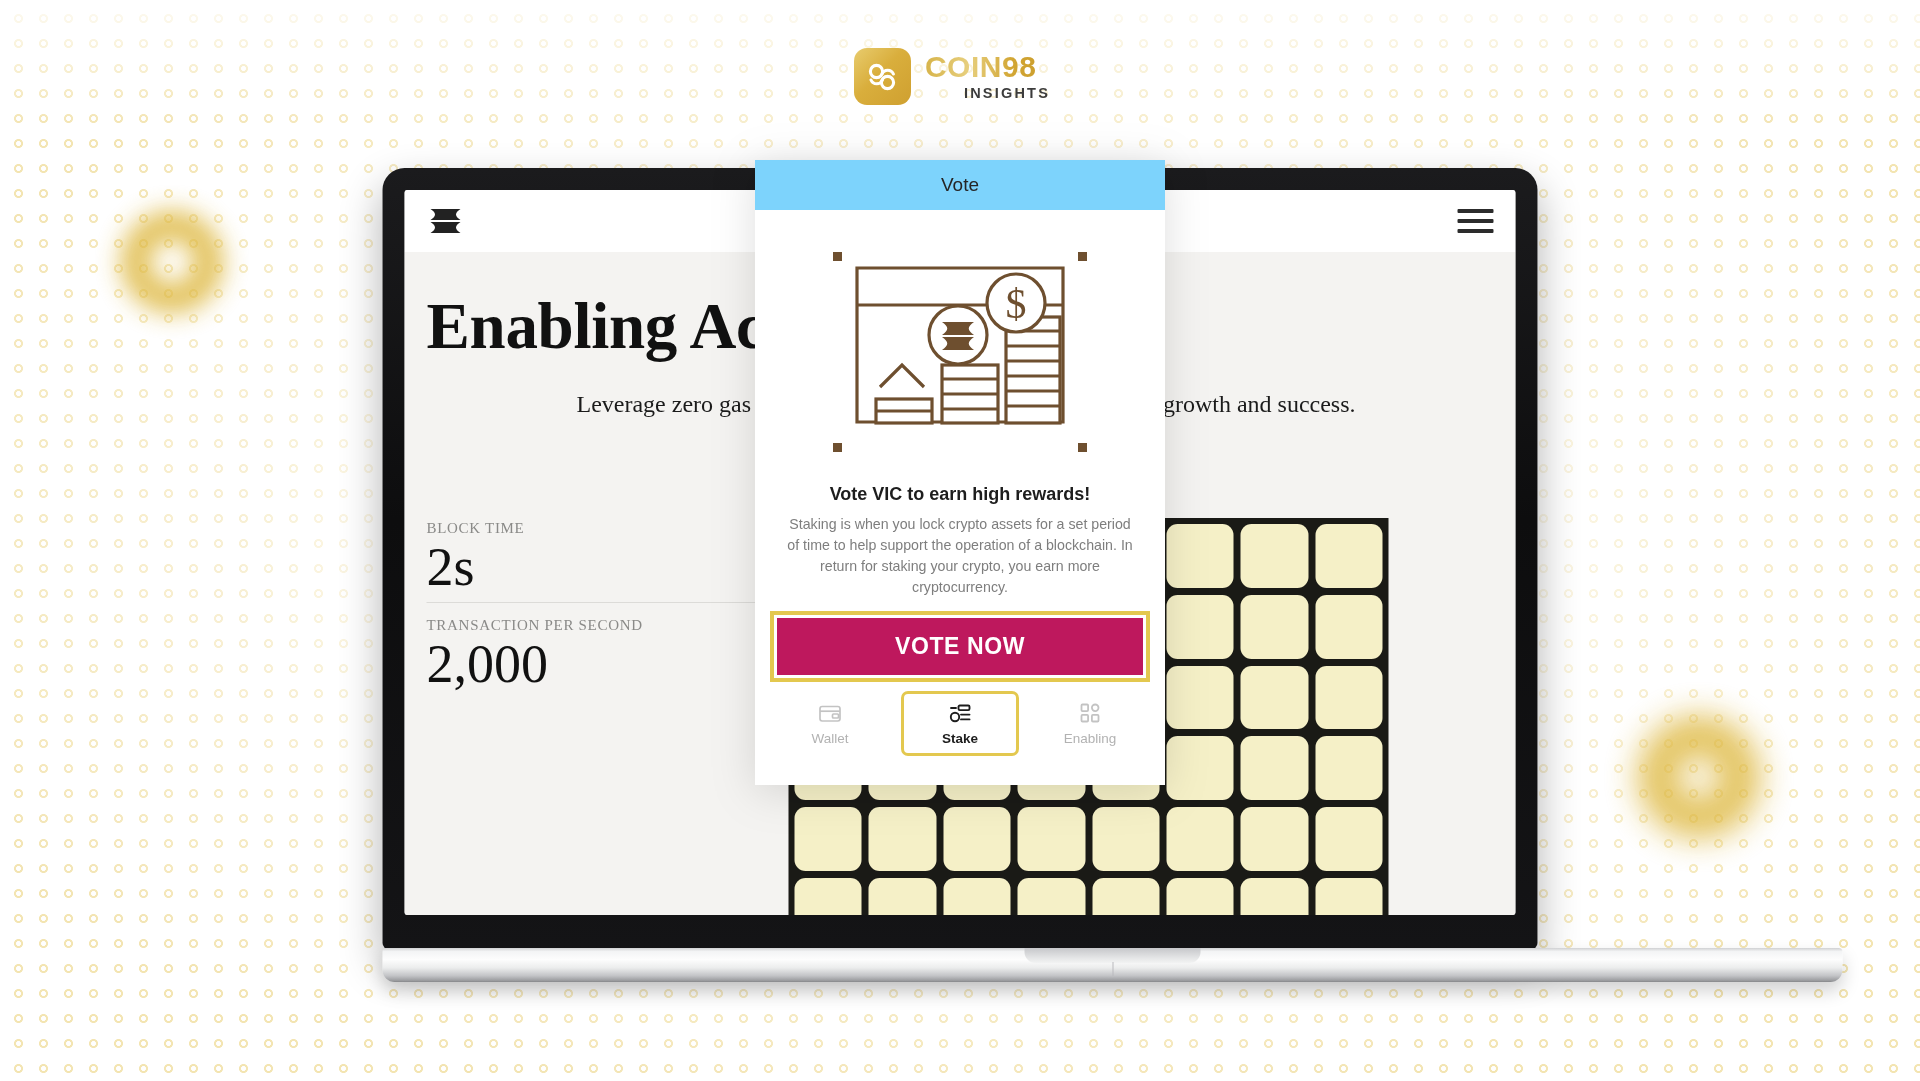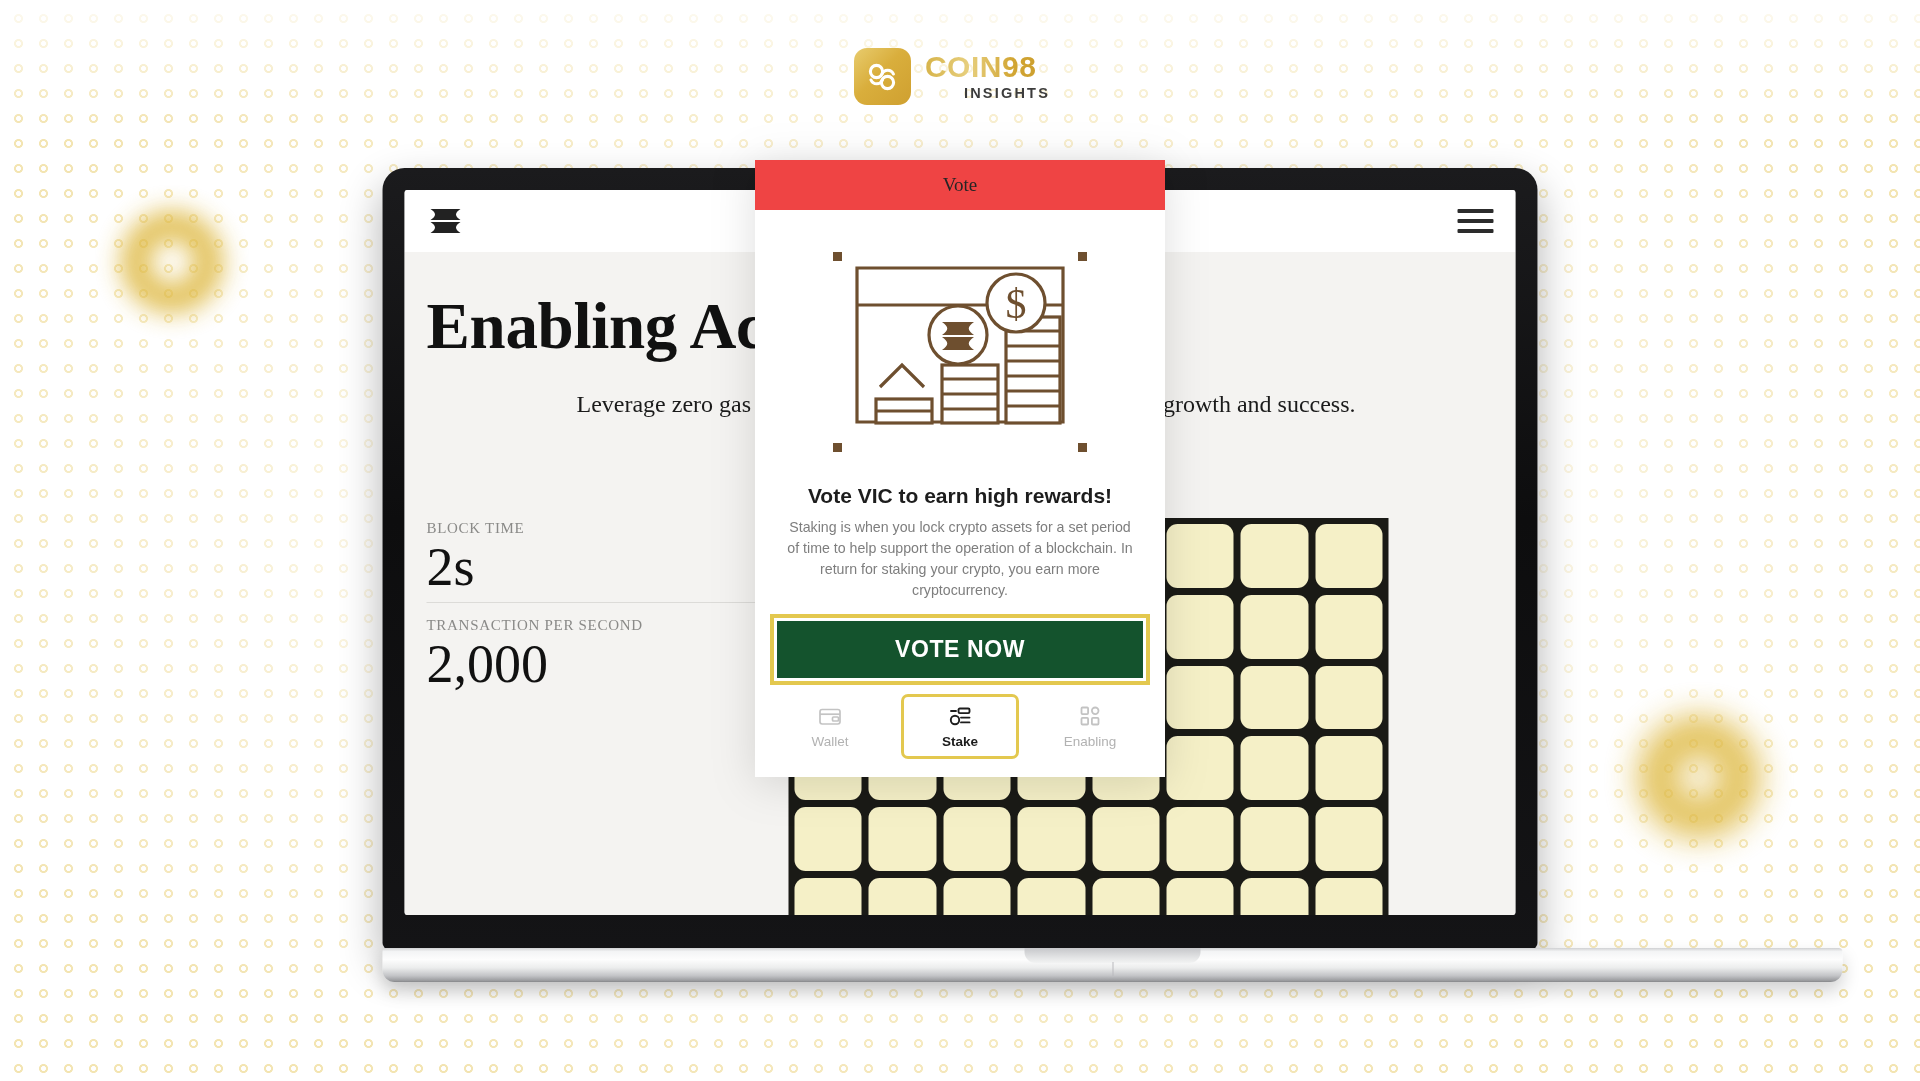--- a/index.html
+++ b/index.html
@@ -263,22 +263,21 @@
   .phone-inner {
     background: #ffffff;
     width: 410px;
     overflow: visible;
   }
   .phone-header {
     height: 50px;
     display: flex;
     align-items: center;
     justify-content: center;
-    background: #ef4444;
-    font-family: Liberation Serif, serif;
+    background: #7dd3fc;
   }
   .phone-title {
     font-size: 19px;
     color: #252525;
     font-weight: normal;
   }
   .phone-art {
     position: relative;
     height: 270px;
     display: flex;
@@ -295,57 +294,57 @@
   .h-tr { right: 78px; top: 42px; }
   .h-bl { left: 78px; bottom: 28px; }
   .h-br { right: 78px; bottom: 28px; }
 
   .phone-copy {
     background: #ffffff;
     padding: 4px 28px 14px 28px;
     text-align: center;
   }
   .copy-head {
-    font-size: 21px;
+    font-size: 18px;
     font-weight: bold;
     color: #1d1d1d;
     margin-bottom: 9px;
   }
   .copy-body {
     font-size: 14.2px;
     line-height: 1.48;
     color: #7e7e7e;
   }
 
   .vote-btn-wrap {
     position: relative;
     background: #ffffff;
     padding: 6px 22px 0 22px;
   }
   .vote-btn {
     position: relative;
     display: block;
     width: 100%;
-    background: #14532d;
+    background: #be185d;
     color: #ffffff;
     border: none;
     outline: 4px solid #e3c84f;
     outline-offset: 3px;
     font-family: "Liberation Sans", sans-serif;
     font-size: 23px;
     font-weight: bold;
     letter-spacing: 0.6px;
     padding: 15px 0;
     cursor: pointer;
   }
 
   .phone-tabs {
     display: flex;
     background: #ffffff;
-    padding: 16px 16px 18px 16px;
+    padding: 16px 16px 29px 16px;
     gap: 12px;
   }
   .tab {
     flex: 1;
     display: flex;
     flex-direction: column;
     align-items: center;
     justify-content: center;
     gap: 7px;
     padding: 8px 0 7px 0;

